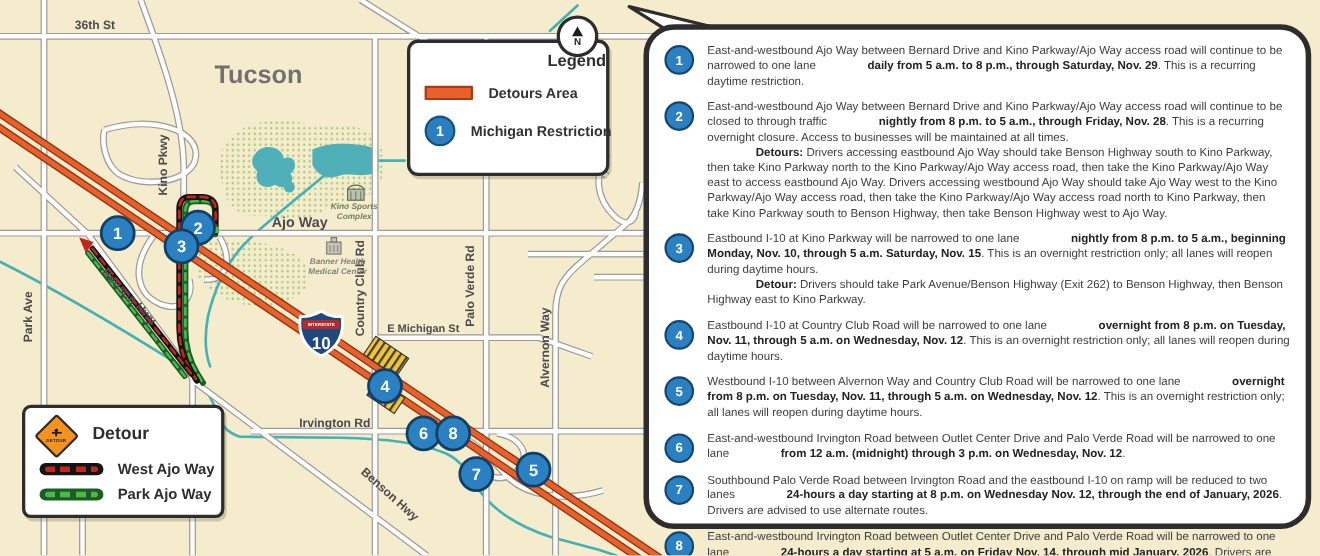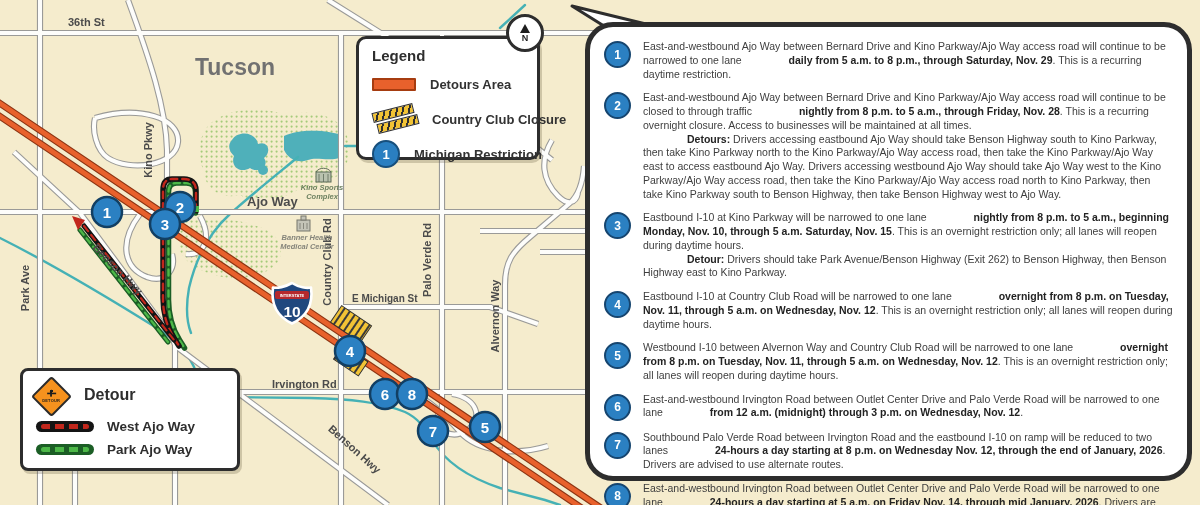--- a/index.html
+++ b/index.html
@@ -5,41 +5,41 @@
   html,body{margin:0;padding:0;background:#f5eccd;font-family:"Liberation Sans",sans-serif;}
   #stage{position:relative;width:1200px;height:505px;overflow:hidden;background:#f5eccd;}
   #mapsvg{position:absolute;left:0;top:0;}
   .rlabel{fill:#4b4b4b;font-weight:bold;}
   .poilabel{fill:#6d8160;font-style:italic;font-weight:bold;}
   .poilabel2{fill:#84847a;font-style:italic;font-weight:bold;}
 
   
   .whitebox{position:absolute;background:#fff;border:3px solid #2d2d2d;border-radius:10px;
             box-shadow:2px 3px 0 rgba(90,80,50,.25);}
-  #legend-box{left:356px;top:36px;width:184px;height:124px;padding:8px 0 0 13px;box-sizing:border-box;}
+  #legend-box{left:370px;top:36px;width:184px;height:124px;padding:8px 0 0 13px;box-sizing:border-box;text-align:right;}
   #legend-box .title{font-size:15px;font-weight:bold;color:#2e2e2e;margin-bottom:7px;}
   .lrow{display:flex;align-items:center;margin-bottom:9px;height:26px;}
   .lrow .lab{font-size:13px;font-weight:bold;color:#323232;margin-left:14px;white-space:nowrap;}
   .swatch-project{width:40px;height:9px;background:#e8612c;border:2px solid #a63c10;border-radius:1px;}
   .hatchwrap{position:relative;width:46px;height:26px;flex:none;}
   .hatchbar{position:absolute;width:40px;height:8px;border:1px solid #2f2f2f;
             background:repeating-linear-gradient(115deg,#f2c335 0 4px,#2f2f2f 4px 6px);
             transform:rotate(-14deg);}
   .hatchbar.b2{left:5px;top:13px;} .hatchbar.b1{left:0;top:2px;}
   .bluedot{width:24px;height:24px;border-radius:50%;background:#2a7fc1;border:2px solid #174f7c;
            color:#fff;font-size:13px;font-weight:bold;display:flex;align-items:center;justify-content:center;flex:none;}
 
   #compass{position:absolute;left:506px;top:14px;width:32px;height:32px;border-radius:50%;
            background:#fff;border:3px solid #2d2d2d;display:flex;flex-direction:column;
            align-items:center;justify-content:center;line-height:1;z-index:3;}
   #compass .tri{width:0;height:0;border-left:5px solid transparent;border-right:5px solid transparent;
                 border-bottom:9px solid #1d1d1d;}
   #compass .n{font-size:9px;font-weight:bold;color:#1d1d1d;margin-top:1px;}
 
-  #detour-box{left:20px;top:368px;width:220px;height:103px;padding:7px 0 0 9px;box-sizing:border-box;border-radius:8px;}
+  #detour-box{left:20px;top:368px;width:184px;height:103px;padding:7px 0 0 9px;box-sizing:border-box;border-radius:8px;}
   #detour-box .head{display:flex;align-items:center;}
   .diamond{width:25px;height:25px;background:#f6921e;border:2px solid #2b2b2b;border-radius:3px;
            transform:rotate(45deg);margin:4px 6px 0 5px;display:flex;align-items:center;justify-content:center;flex:none;}
   .diamond .inner{transform:rotate(-45deg);text-align:center;}
   .diamond .fig{display:block;width:10px;height:8px;margin:0 auto;
     background:
       radial-gradient(circle at 50% 18%, #1d1d1d 0 1.6px, transparent 1.7px),
       linear-gradient(#1d1d1d,#1d1d1d) 50% 70%/1.8px 5px no-repeat,
       linear-gradient(#1d1d1d,#1d1d1d) 50% 42%/9px 1.6px no-repeat;}
   .diamond .word{display:block;font-size:4px;font-weight:bold;color:#1d1d1d;letter-spacing:.2px;}
@@ -224,27 +224,20 @@
     <polygon points="572,6 650,25 612,31" fill="#ffffff" stroke="#2d2d2d" stroke-width="3" stroke-linejoin="round"></polygon>
   </svg>
 
   <div id="legend-box" class="whitebox">
     <div class="title">Legend</div>
     <div class="lrow">
       <div class="swatch-project"></div>
       <div class="lab">Detours Area</div>
     </div>
     <div class="lrow">
-      <div class="hatchwrap">
-        <div class="hatchbar b1"></div>
-          <div class="hatchbar b2"></div>
-      </div>
-      <div class="lab">Country Club Closure</div>
-    </div>
-    <div class="lrow">
       <div class="bluedot">1</div>
       <div class="lab">Michigan Restriction</div>
     </div>
   </div>
 
   <div id="compass">
     <div class="tri"></div>
     <div class="n">N</div>
   </div>
 

